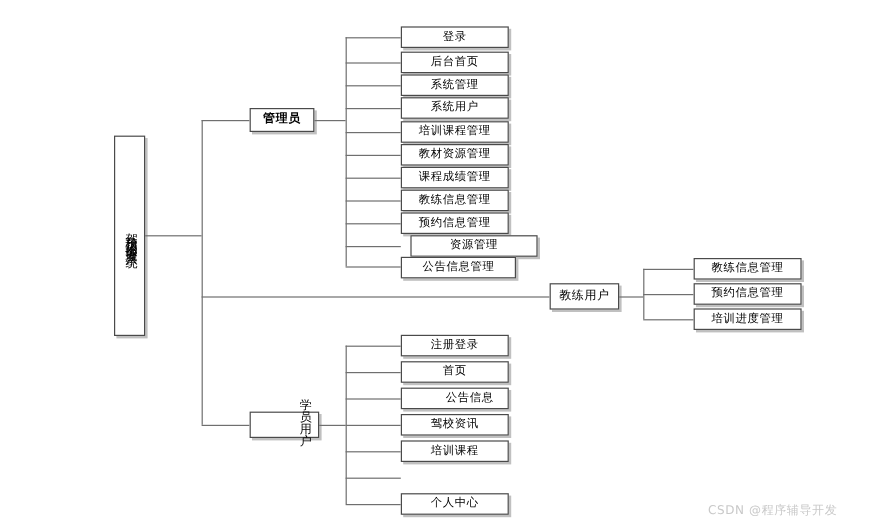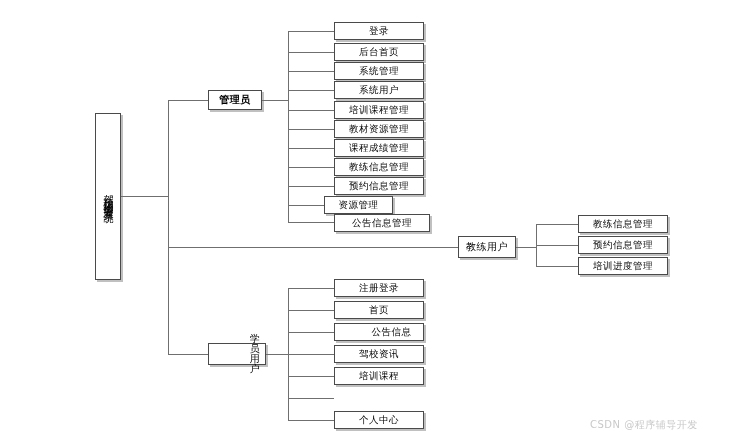--- a/index.html
+++ b/index.html
@@ -90,21 +90,21 @@
 
   <div class="node leaf" style="left:334px; top:22px;  width:90px; height:18px;">登录</div>
   <div class="node leaf" style="left:334px; top:43px;  width:90px; height:18px;">后台首页</div>
   <div class="node leaf" style="left:334px; top:62px;  width:90px; height:18px;">系统管理</div>
   <div class="node leaf" style="left:334px; top:81px;  width:90px; height:18px;">系统用户</div>
   <div class="node leaf" style="left:334px; top:101px; width:90px; height:18px;">培训课程管理</div>
   <div class="node leaf" style="left:334px; top:120px; width:90px; height:18px;">教材资源管理</div>
   <div class="node leaf" style="left:334px; top:139px; width:90px; height:18px;">课程成绩管理</div>
   <div class="node leaf" style="left:334px; top:158px; width:90px; height:18px;">教练信息管理</div>
   <div class="node leaf" style="left:334px; top:177px; width:90px; height:18px;">预约信息管理</div>
-  <div class="node leaf" style="left:324px; top:196px; width:69px; height:18px;">资源管理</div>
+  <div class="node leaf" style="left:342px; top:196px; width:106px; height:18px;">资源管理</div>
   <div class="node leaf" style="left:334px; top:214px; width:96px; height:18px;">公告信息管理</div>
 
   <div class="line h" style="left:168px; top:247px; width:290px;"></div>
   <div class="node" style="left:458px; top:236px; width:58px; height:22px;">教练用户</div>
   <div class="line h" style="left:516px; top:247px; width:20px;"></div>
   <div class="line v" style="left:536px; top:224px; height:42px;"></div>
 
   <div class="line h" style="left:536px; top:224px; width:42px;"></div>
   <div class="line h" style="left:536px; top:245px; width:42px;"></div>
   <div class="line h" style="left:536px; top:266px; width:42px;"></div>

